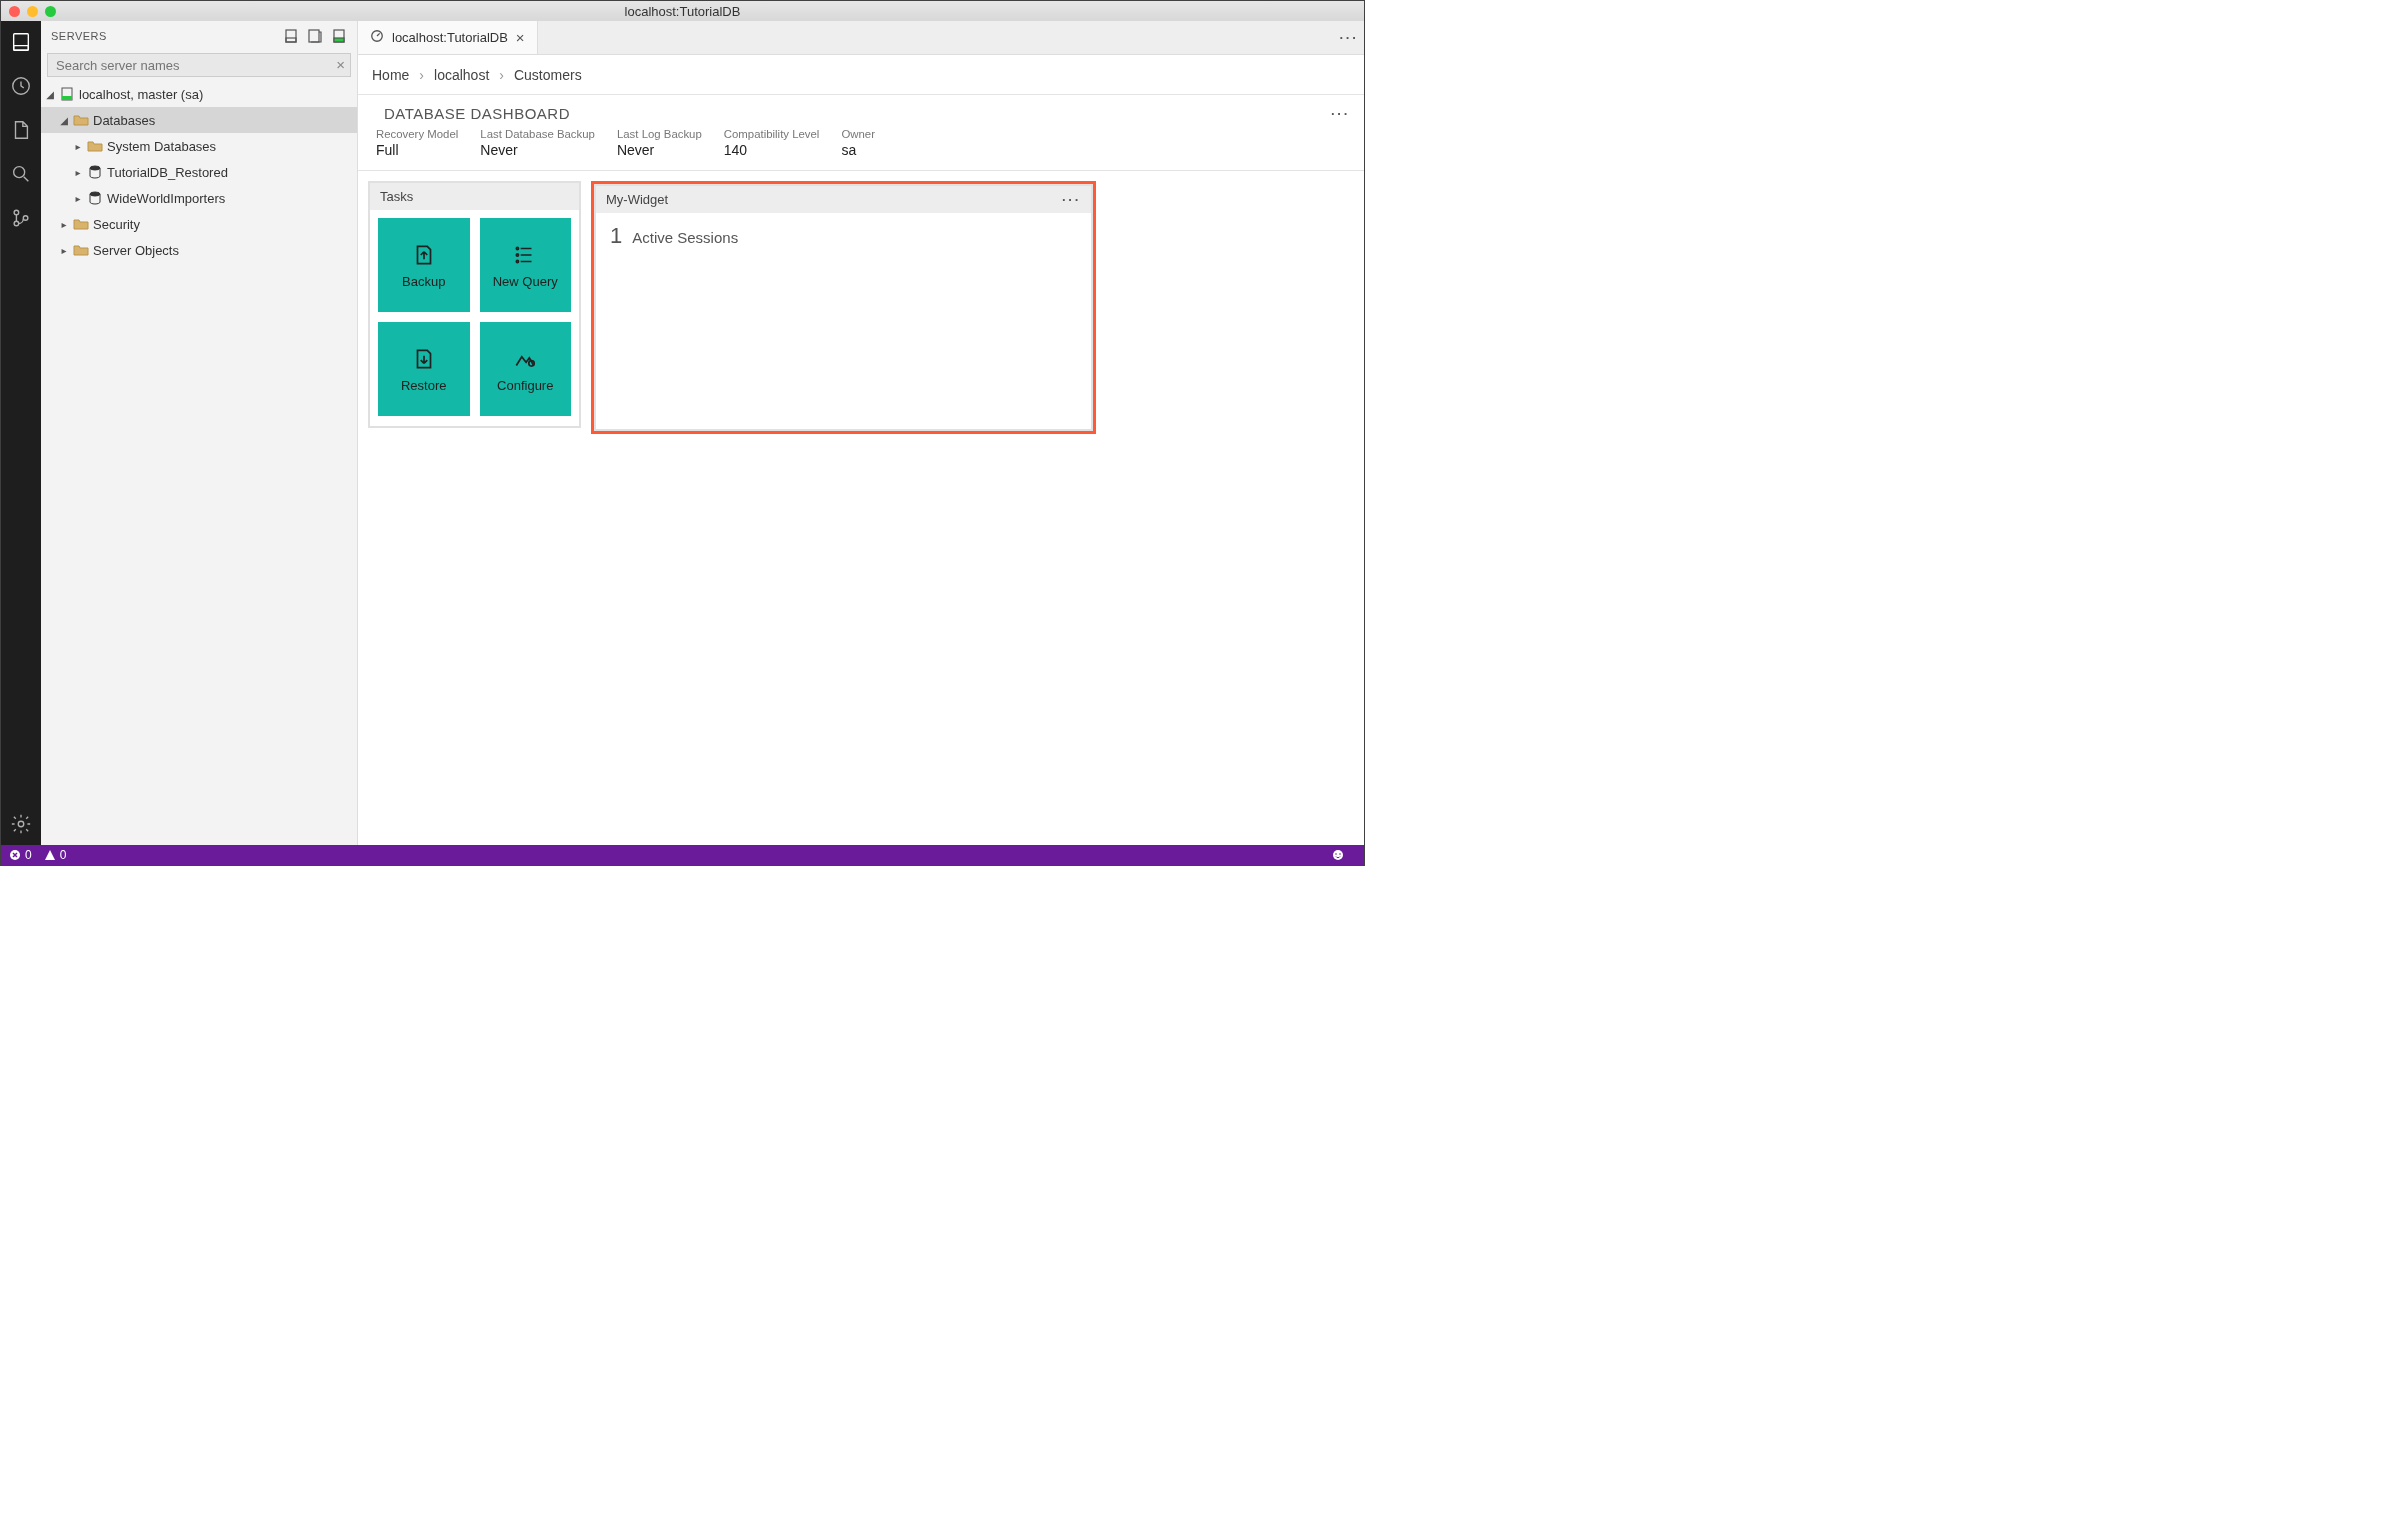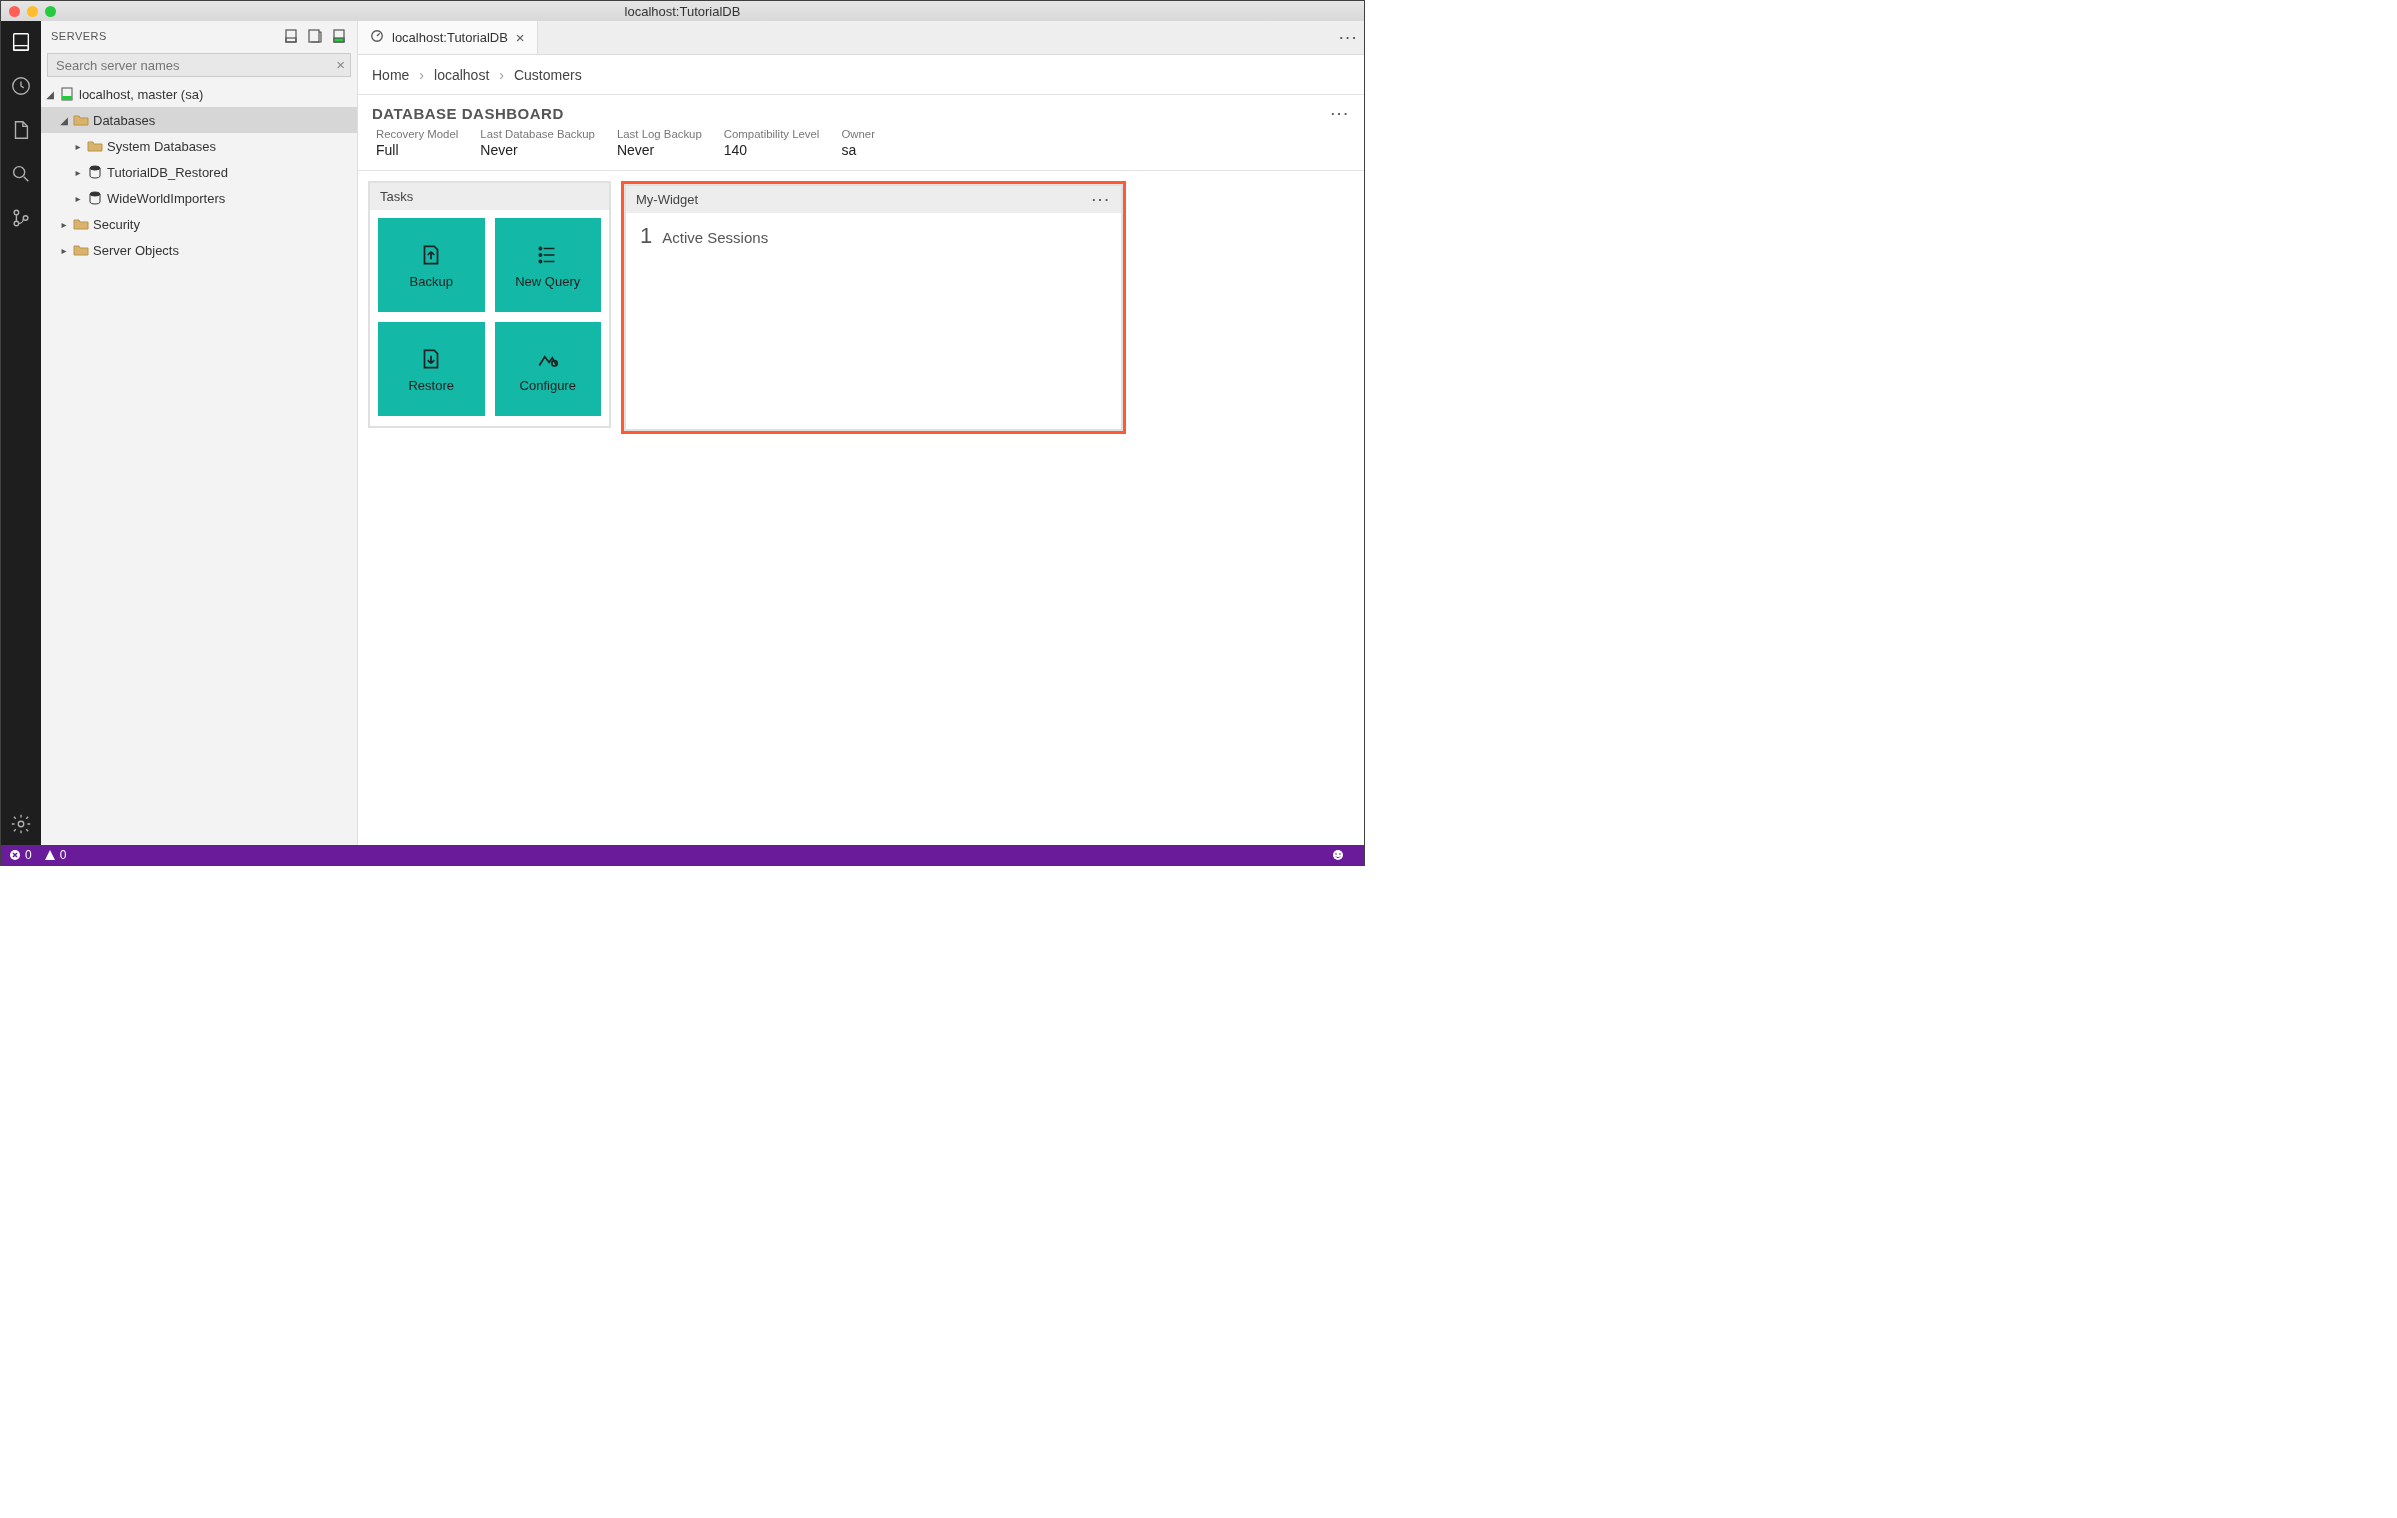--- a/index.html
+++ b/index.html
@@ -46,36 +46,36 @@
 .tab .tab-icon svg{width:14px;height:14px;stroke:#555;fill:none;stroke-width:1.5;}
 .tab .close { color:#555; font-size:15px; cursor:pointer; }
 .tabbar .sp{flex:1;}
 .tabbar .more{width:30px;display:flex;align-items:center;justify-content:center;color:#555;cursor:pointer;font-weight:bold;letter-spacing:2px;}
 
 .breadcrumb { height:40px; display:flex; align-items:center; padding:0 14px; gap:10px; color:#444; font-size:14px; border-bottom:1px solid #e4e4e4; }
 .breadcrumb .chev{color:#999;}
 .breadcrumb span{cursor:pointer;}
 
 .dashhead { display:flex; align-items:center; padding:10px 14px 0; }
-.dashhead h2{font-size:15px; font-weight:700; letter-spacing:0.5px; color:#555;}
+.dashhead h2{font-size:15px; font-weight:400; letter-spacing:0.5px; color:#555;margin-left:12px;}
 .dashhead .sp{flex:1;}
 .dashhead .more{cursor:pointer;color:#555;font-weight:bold;letter-spacing:2px;}
 
 .props { display:flex; gap:22px; padding:6px 18px 12px; border-bottom:1px solid #e4e4e4; }
 .prop .lbl{font-size:11.4px;color:#777;}
 .prop .val{font-size:14px;color:#222;margin-top:2px;}
 
 .content { flex:1; padding:10px; display:flex; gap:10px; align-items:flex-start; overflow:auto; background:#fff; }
 
 .panel { border:2px solid #e0e0e0; display:flex; flex-direction:column; }
 .panel-header { background:#ededed; padding:6px 10px; font-size:13px; color:#444; display:flex; align-items:center; }
 .panel-header .sp{flex:1;}
 .panel-header .more{cursor:pointer;font-weight:bold;letter-spacing:2px;color:#555;}
 
-.tasks-panel { width:243px; height:247px; }
+.tasks-panel { width:213px; height:247px; }
 .task-grid { display:grid; grid-template-columns:1fr 1fr; gap:10px; padding:8px; }
 .task-tile { height:94px; background:#14b8a6; display:flex; flex-direction:column; align-items:center; justify-content:center; gap:6px; cursor:pointer; }
 .task-tile svg{width:26px;height:26px;stroke:#222;fill:none;stroke-width:1.6;}
 .task-tile .lbl{font-size:13px;color:#222;}
 
 .search-panel { width:243px; height:499px; padding:8px; }
 .search-panel input{ width:100%; height:24px; border:1px solid #ccc; padding:0 6px; font-size:12px; outline:none; }
 .result-row { display:flex; align-items:center; gap:6px; margin-top:8px; font-size:13px; cursor:pointer;}
 .result-row svg{width:14px;height:14px;stroke:#333;fill:none;}
 

